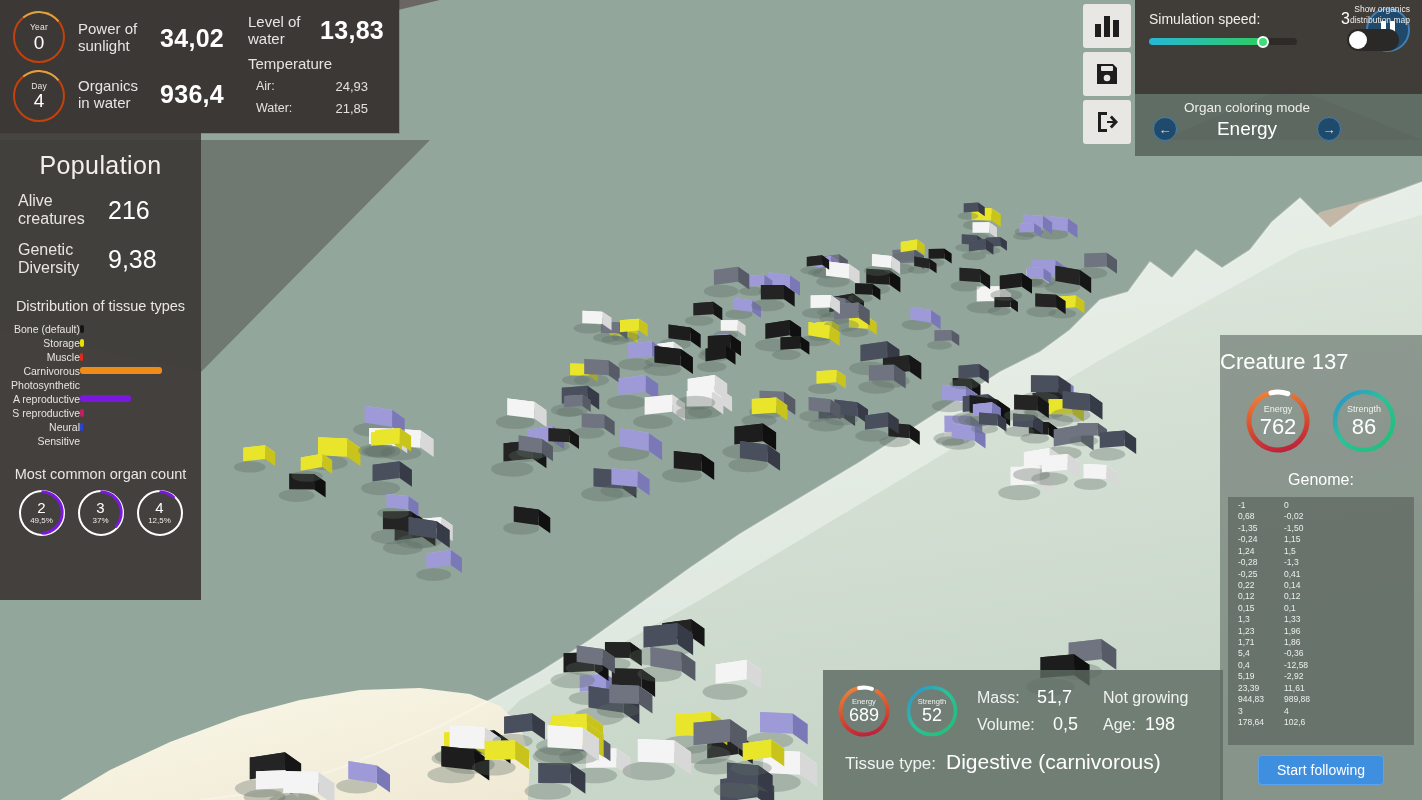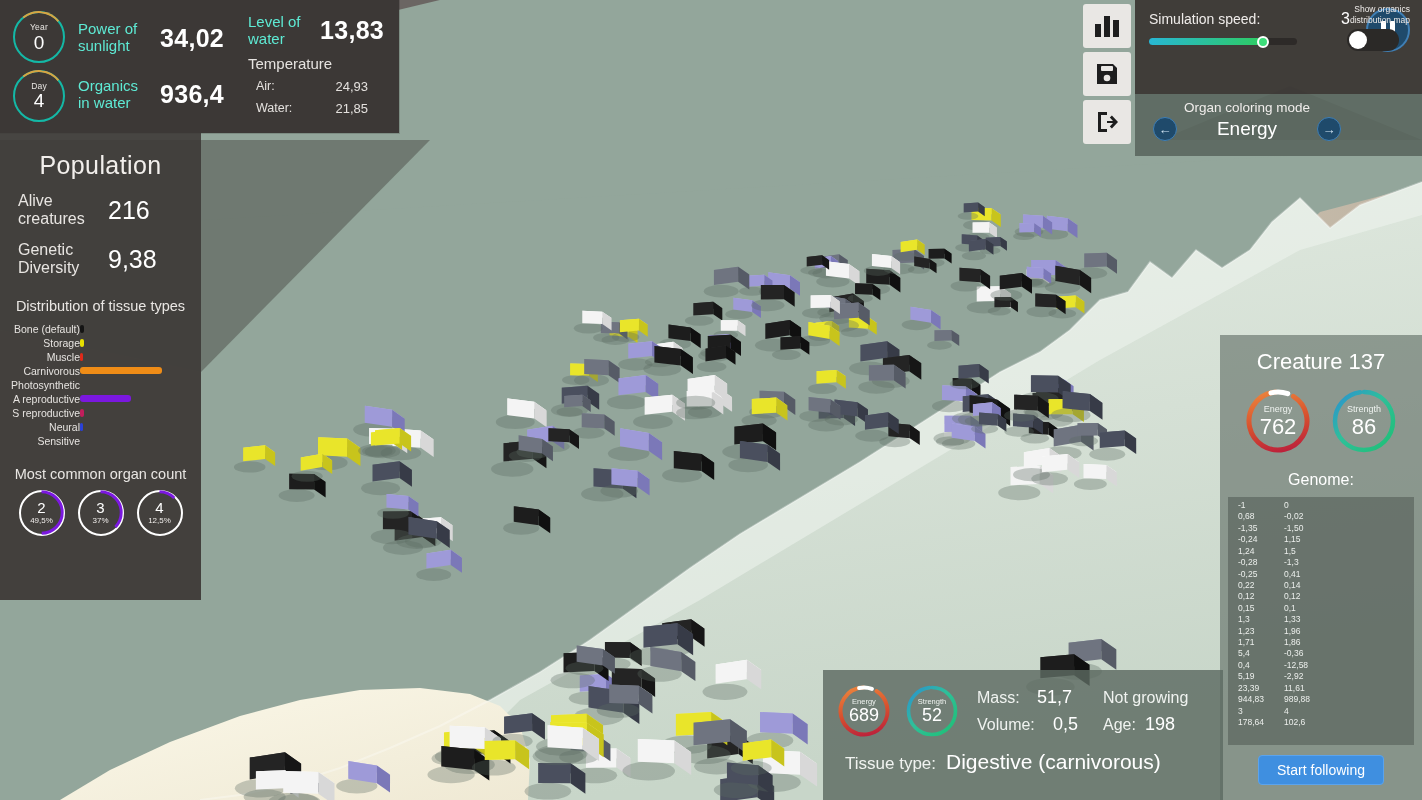--- a/index.html
+++ b/index.html
@@ -28,36 +28,36 @@
     background:#3c3836;
     display:flex; align-items:center;
     box-shadow:0 0 0 1px rgba(0,0,0,.15);
   }
   .ring-col { width:78px; display:flex; flex-direction:column; align-items:center;
               justify-content:space-around; height:100%; padding:8px 0; }
   .circ {
     width:52px; height:52px; border-radius:50%;
     display:flex; flex-direction:column; align-items:center; justify-content:center;
     position:relative;
-    border:2px solid #14b8a6;
+    border:2px solid #c2410c;
   }
   .circ::after{
     content:""; position:absolute; inset:-2px; border-radius:50%;
     border:2px solid transparent; border-top-color:#d9a441;
     transform:rotate(6deg);
   }
   .circ .k { font-size:8.5px; color:#e8e5e2; line-height:1; margin-bottom:1px; letter-spacing:.2px;}
   .circ .v { font-size:19px; color:#fff; line-height:1; font-weight:400;}
 
   .stat-grid { flex:1; display:flex; height:100%; padding:10px 0 10px 0; }
   .stat-col { display:flex; flex-direction:column; justify-content:space-around; }
   .stat-col.c1 { width:170px; }
   .stat-col.c2 { width:150px; }
   .srow { display:flex; align-items:center; gap:10px; }
-  .slabel { font-size:15px; color:#5eead4; line-height:1.12; width:72px; }
+  .slabel { font-size:15px; color:#e5e5e5; line-height:1.12; width:72px; }
   .sval { font-size:25px; color:#ffffff; font-weight:700; letter-spacing:.3px;}
   .temp-title { font-size:15px; color:#e6e3e0; margin-bottom:4px;}
   .temp-row { display:flex; font-size:12.5px; color:#e4e1de; line-height:1.65; }
   .temp-row .tk { width:62px; padding-left:8px;}
   .temp-row .tv { width:58px; text-align:right; font-size:13px;}
 
   
   #population {
     position:absolute; left:0; top:133px; width:201px; height:467px;
     background:rgba(60,56,53,0.88);
@@ -125,21 +125,21 @@
             background:#2b2927; position:relative; }
   .toggle-knob { position:absolute; left:2px; top:2px; width:18px; height:18px;
                  border-radius:50%; background:#ffffff; }
 
   
   #creature-panel {
     position:absolute; right:0; top:335px; width:202px; height:465px;
     background:rgba(96,108,100,0.62);
     padding-top:10px;
   }
-  .cp-title { text-align:center; font-size:22px; color:#ffffff; font-weight:300;
+  .cp-title { font-size:22px; color:#ffffff; font-weight:300;
               padding:4px 0 10px;}
   .rings-row { display:flex; justify-content:center; gap:14px; }
   .gauge { width:72px; height:72px; position:relative;
            display:flex; flex-direction:column; align-items:center; justify-content:center; }
   .gauge svg { position:absolute; inset:0; }
   .gauge .gk { font-size:9px; color:#eef2ef; line-height:1; margin-bottom:2px;
                position:relative; z-index:2;}
   .gauge .gv { font-size:22px; color:#ffffff; line-height:1; position:relative; z-index:2;}
   .genome-title { text-align:center; font-size:16px; color:#ffffff; padding:14px 0 8px; }
   .genome-box { margin:0 8px; height:248px; background:rgba(78,88,82,0.55);

